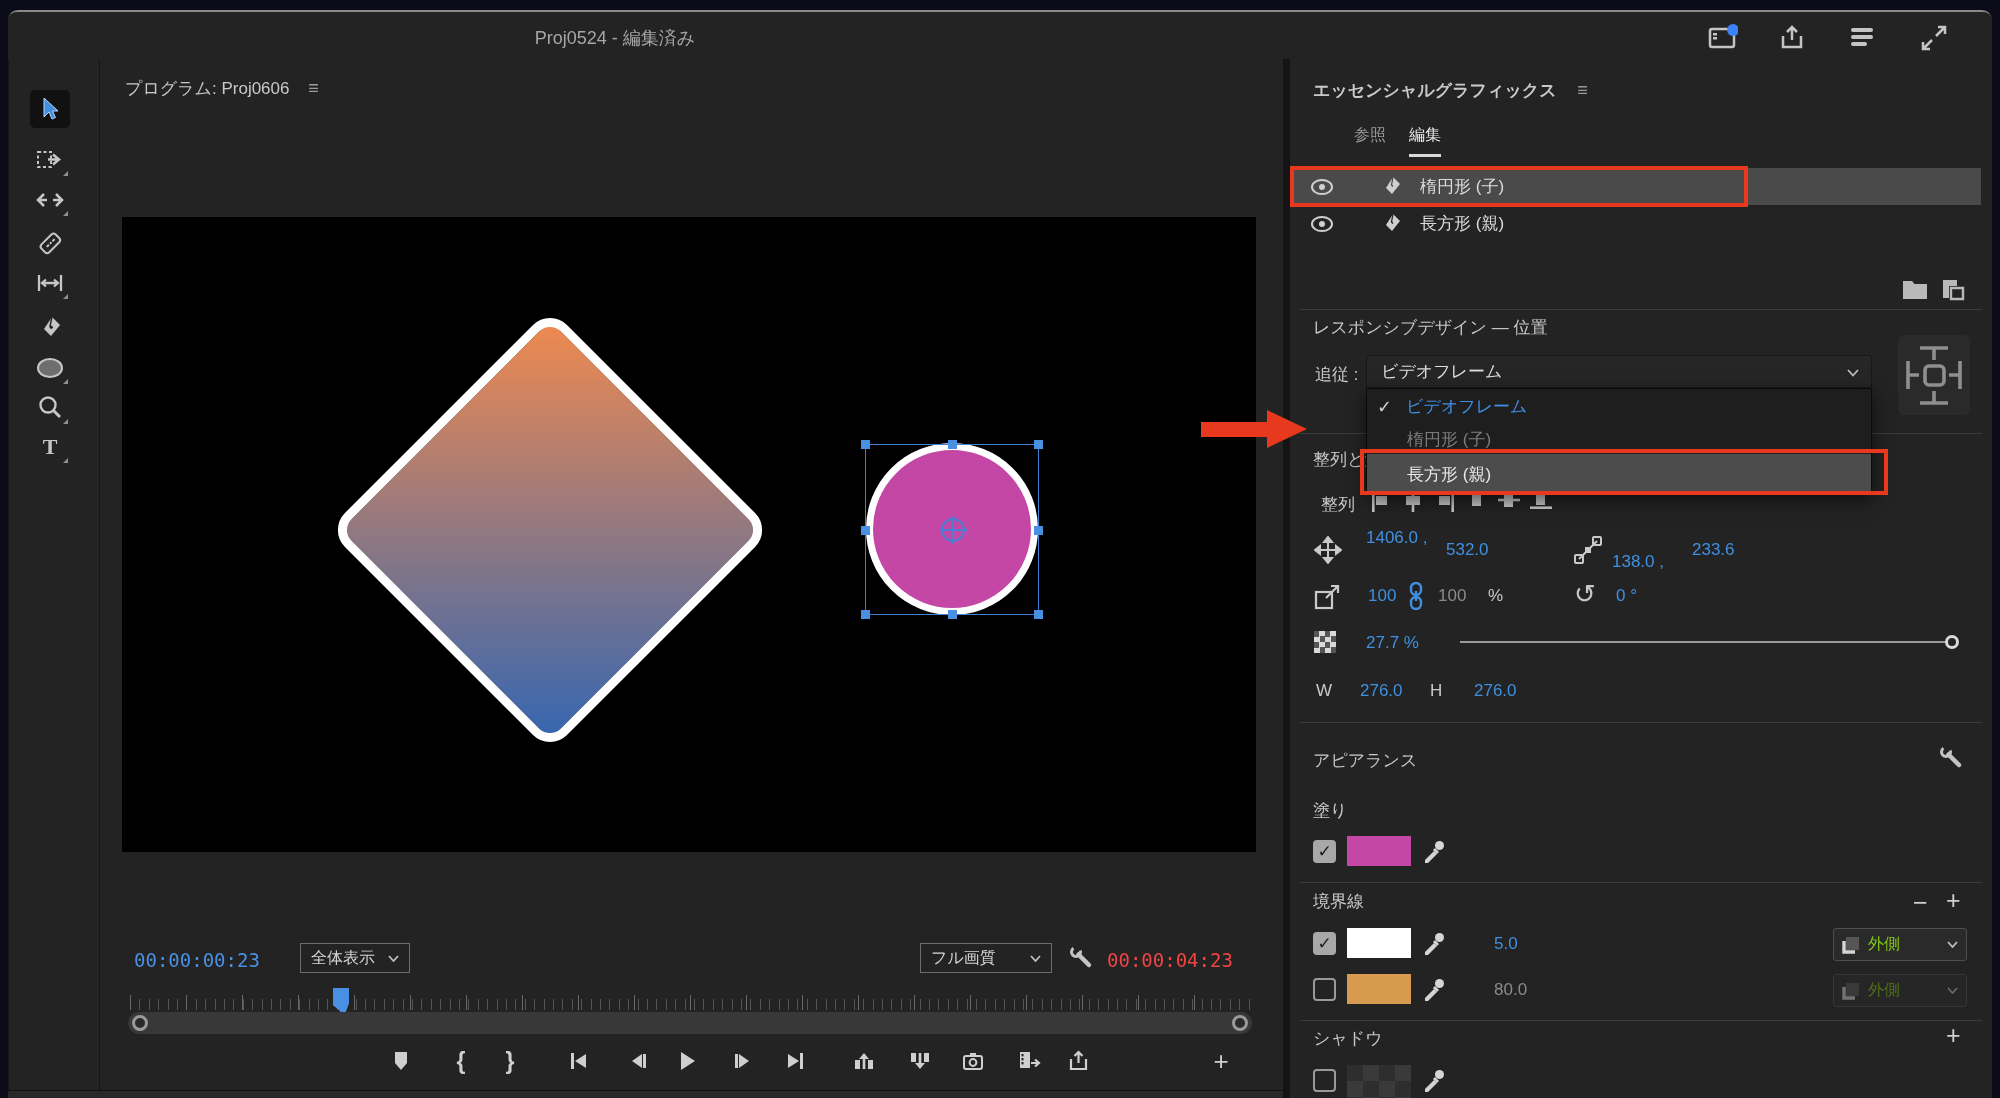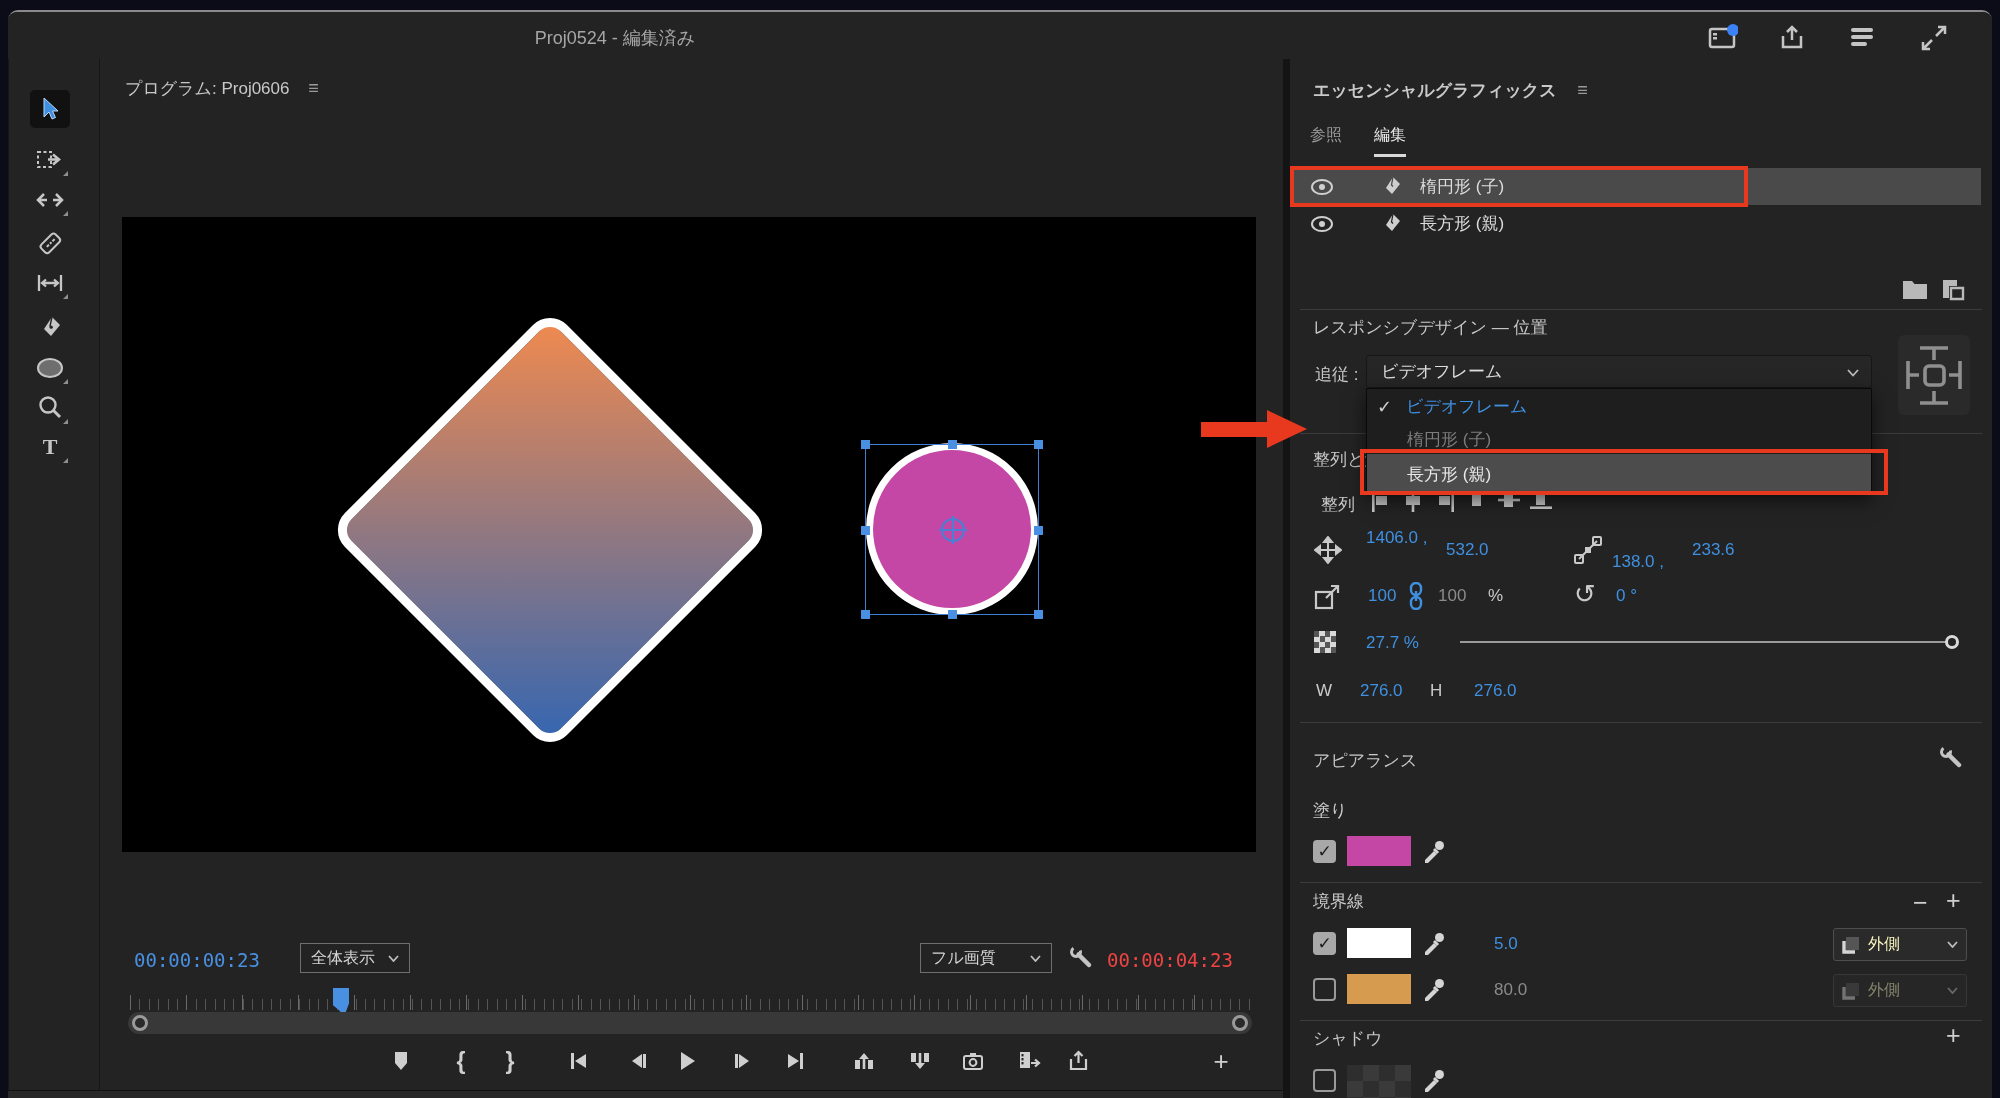--- a/index.html
+++ b/index.html
@@ -60,21 +60,21 @@
     background:#2a2a2a; cursor:pointer; }
   #transport { position:absolute; left:0; top:983px; width:1183px; height:40px; }
   .t-btn { position:absolute; top:4px; width:30px; height:30px; display:flex; align-items:center;
     justify-content:center; cursor:pointer; color:#cfcfcf; }
   .t-brace { font-size:23px; color:#cfcfcf; font-weight:bold; }
   .t-plus { font-size:26px; color:#cfcfcf; }
   
   #eg { position:absolute; left:1282px; top:0; width:702px; height:1041px; background:#232323; overflow:hidden; }
   #eg-header { position:absolute; left:23px; top:20px; color:#c9c9c9; font-size:17px;font-weight:bold; }
   #eg-header .menu-glyph { color:#9a9a9a; margin-left:16px; font-size:18px; cursor:pointer; }
-  .eg-tab { position:absolute; top:66px; font-size:16px; cursor:pointer; padding-bottom:8px; }
+  .eg-tab { position:absolute; top:66px; font-size:16px; cursor:pointer; padding-bottom:8px;margin-left:44px; }
   .eg-tab.inactive { color:#989898; }
   .eg-tab.active { color:#e8e8e8; border-bottom:3px solid #d9d9d9; }
   .layer-row { position:absolute; left:0; width:691px; height:37px; display:flex; align-items:center; cursor:pointer; }
   .layer-row.selected { background:#4a4a4a; }
   .layer-row .eye { margin-left:20px; }
   .layer-row .ltype { margin-left:46px; }
   .layer-row .lname { margin-left:18px; color:#dcdcdc; font-size:17px; }
   .red-box { position:absolute; border:4px solid #e8391f; z-index:30; pointer-events:none; }
   .eg-divider { position:absolute; left:10px; width:682px; height:1px; background:#3c3c3c; }
   .eg-label { position:absolute; color:#c9c9c9; font-size:17px; }
@@ -99,21 +99,21 @@
   .checkbox.on { background:#a8a8a8; color:#1d1d1d; font-size:17px; font-weight:bold; text-align:center; line-height:23px; }
   .checkbox.off { border:2px solid #9a9a9a; background:transparent; }
   .swatch { position:absolute; width:64px; height:30px; cursor:pointer; }
   .sw-fill { background:#c447a6; }
   .sw-white { background:#ffffff; }
   .sw-orange { background:#d79b50; }
   .sw-shadow { background:conic-gradient(#3a3a3a 0 25%, #2e2e2e 0 50%, #3a3a3a 0 75%, #2e2e2e 0) 0 0/32px 32px; }
   .dropper { position:absolute; cursor:pointer; }
   .stroke-dd { position:absolute; left:543px; width:134px; height:33px; background:#2a2a2a; border:1px solid #4e4e4e;
     border-radius:3px; display:flex; align-items:center; gap:8px; padding:0 8px; cursor:pointer; }
-  .stroke-dd .sdlabel { color:#fef9c3; font-size:16px; flex:1; }
+  .stroke-dd .sdlabel { color:#84cc16; font-size:16px; flex:1; }
   .stroke-dd.disabled { opacity:.45; }
   .pm-btn { position:absolute; color:#cfcfcf; font-size:25px; cursor:pointer; line-height:20px; }
   
   #red-arrow { position:absolute; left:1193px; top:351px; width:110px; height:38px; z-index:40; pointer-events:none; }
   #red-arrow .shaft { position:absolute; left:0; top:12px; width:68px; height:15px; background:#e8391f; }
   #red-arrow .head { position:absolute; left:66px; top:0; width:0; height:0;
     border-top:19px solid transparent; border-bottom:19px solid transparent; border-left:40px solid #e8391f; }
   #bottom-strip { position:absolute; left:0; top:1031px; width:1275px; height:10px; background:#282828;
     border-top:1px solid #101010; }
 </style>
@@ -344,21 +344,21 @@
         </div>
       </div>
     </div>
 
     <div id="eg">
       <div id="eg-header">
         <span>エッセンシャルグラフィックス</span>
         <span class="menu-glyph">≡</span>
       </div>
       <div class="eg-tab inactive" style="left:20px">参照</div>
-      <div class="eg-tab active" style="left:84px">編集</div>
+      <div class="eg-tab active" style="left:75px">編集</div>
 
       <div class="layer-row selected" style="top:109px">
         <svg class="eye" width="24" height="16">
               <ellipse cx="12" cy="8" rx="10" ry="7" fill="none" stroke="#cfcfcf" stroke-width="2"></ellipse>
               <circle cx="12" cy="8" r="3" fill="#cfcfcf"></circle>
             </svg>
         <svg class="ltype" width="22" height="22">
               <path d="M13 1 l7 7 -8 10 -3 -3 -3 -3 Z" fill="#cfcfcf"></path>
               <path d="M13 1 l-1.5 8 1.5 1.5" fill="none" stroke="#4a4a4a" stroke-width="1.3"></path>
             </svg>

